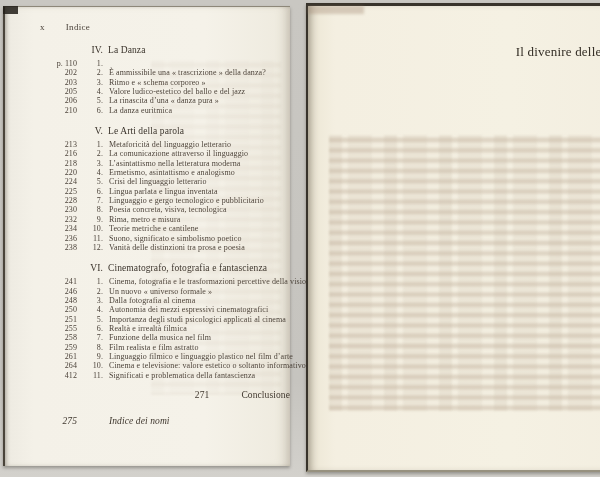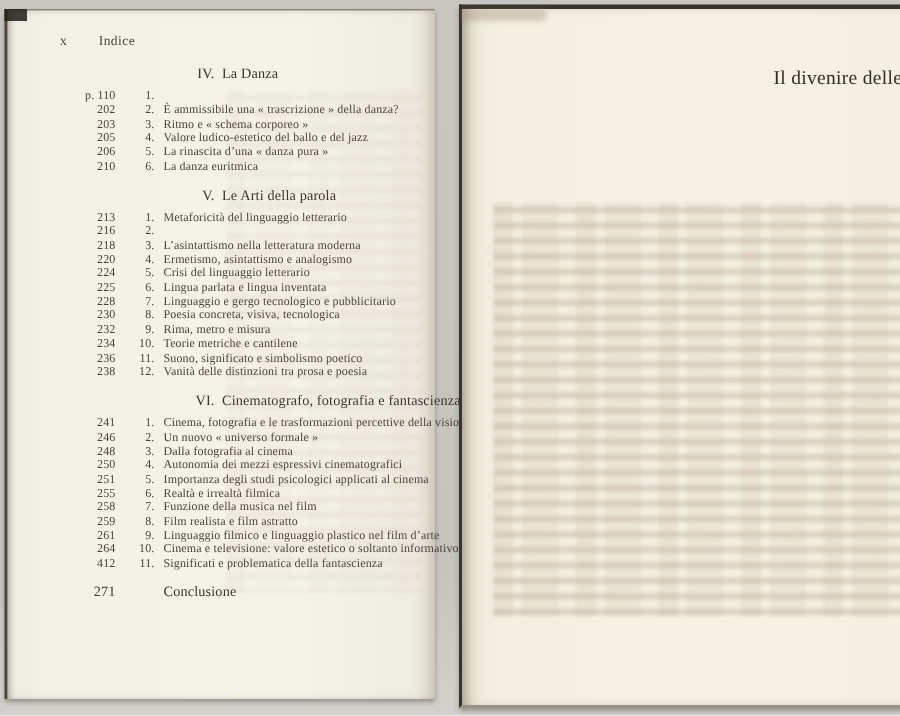--- a/index.html
+++ b/index.html
@@ -43,24 +43,24 @@
     margin:15px 0 0 35px;
     font-size:9px; line-height:10px; color:#4a423a; letter-spacing:.3px;
   }
   .header-label { margin-left:21px; }
 
   .toc { margin-top:13px; }
   .toc-row { display:flex; font-size:8px; line-height:9.35px; color:#4c433a; letter-spacing:.1px; }
   .col-page  { width:72px; text-align:right; flex:none; }
   .col-num   { width:26px; text-align:right; flex:none; }
   .col-title { margin-left:6px; white-space:nowrap; }
-  .toc-heading { font-size:9.5px; line-height:11px; color:#3a332b; margin:11px 0 3px;padding-left:40px; }
+  .toc-heading { font-size:9.5px; line-height:11px; color:#3a332b; margin:11px 0 3px; }
   .toc-heading .col-title { margin-left:5px; }
   .closing-entry { font-size:9.5px; line-height:11px; color:#3e362d; }
-  .closing-entry.first  { margin-top:10px; }
+  .closing-entry.first  { margin-top:10px;justify-content:flex-end; }
   .closing-entry.second { margin-top:15px; }
   .closing-entry.italic, .italic .col-title { font-style:italic; }
 
   
   .chapter-title {
     position:absolute; top:38px; right:22px;
     font-size:13px; color:#332d25; letter-spacing:.2px;
   }
 
   
@@ -133,20 +133,21 @@
         <span class="col-title">Le Arti della parola</span>
       </div>
       <div class="toc-row ">
         <span class="col-page">213</span>
         <span class="col-num">1.</span>
         <span class="col-title">Metaforicità del linguaggio letterario</span>
       </div>
       <div class="toc-row ">
         <span class="col-page">216</span>
         <span class="col-num">2.</span>
+        <span class="col-title">La comunicazione attraverso il linguaggio</span>
       </div>
       <div class="toc-row ">
         <span class="col-page">218</span>
         <span class="col-num">3.</span>
         <span class="col-title">L’asintattismo nella letteratura moderna</span>
       </div>
       <div class="toc-row ">
         <span class="col-page">220</span>
         <span class="col-num">4.</span>
         <span class="col-title">Ermetismo, asintattismo e analogismo</span>
@@ -248,20 +249,25 @@
       </div>
       <div class="toc-row ">
         <span class="col-page">412</span>
         <span class="col-num">11.</span>
         <span class="col-title">Significati e problematica della fantascienza</span>
       </div>
       <div class="toc-row closing-entry first">
         <span class="col-page">271</span>
         <span class="col-num"></span>
         <span class="col-title">Conclusione</span>
+      </div>
+      <div class="toc-row closing-entry second italic">
+        <span class="col-page">275</span>
+        <span class="col-num"></span>
+        <span class="col-title">Indice dei nomi</span>
       </div>
     </div>
 </div>
 
 <div class="page page-right">
   <div class="ghost-word"></div>
   <div class="chapter-title">Il divenire delle arti</div>
   <div class="ghost-lines ghost-main"></div>
 </div>
 

